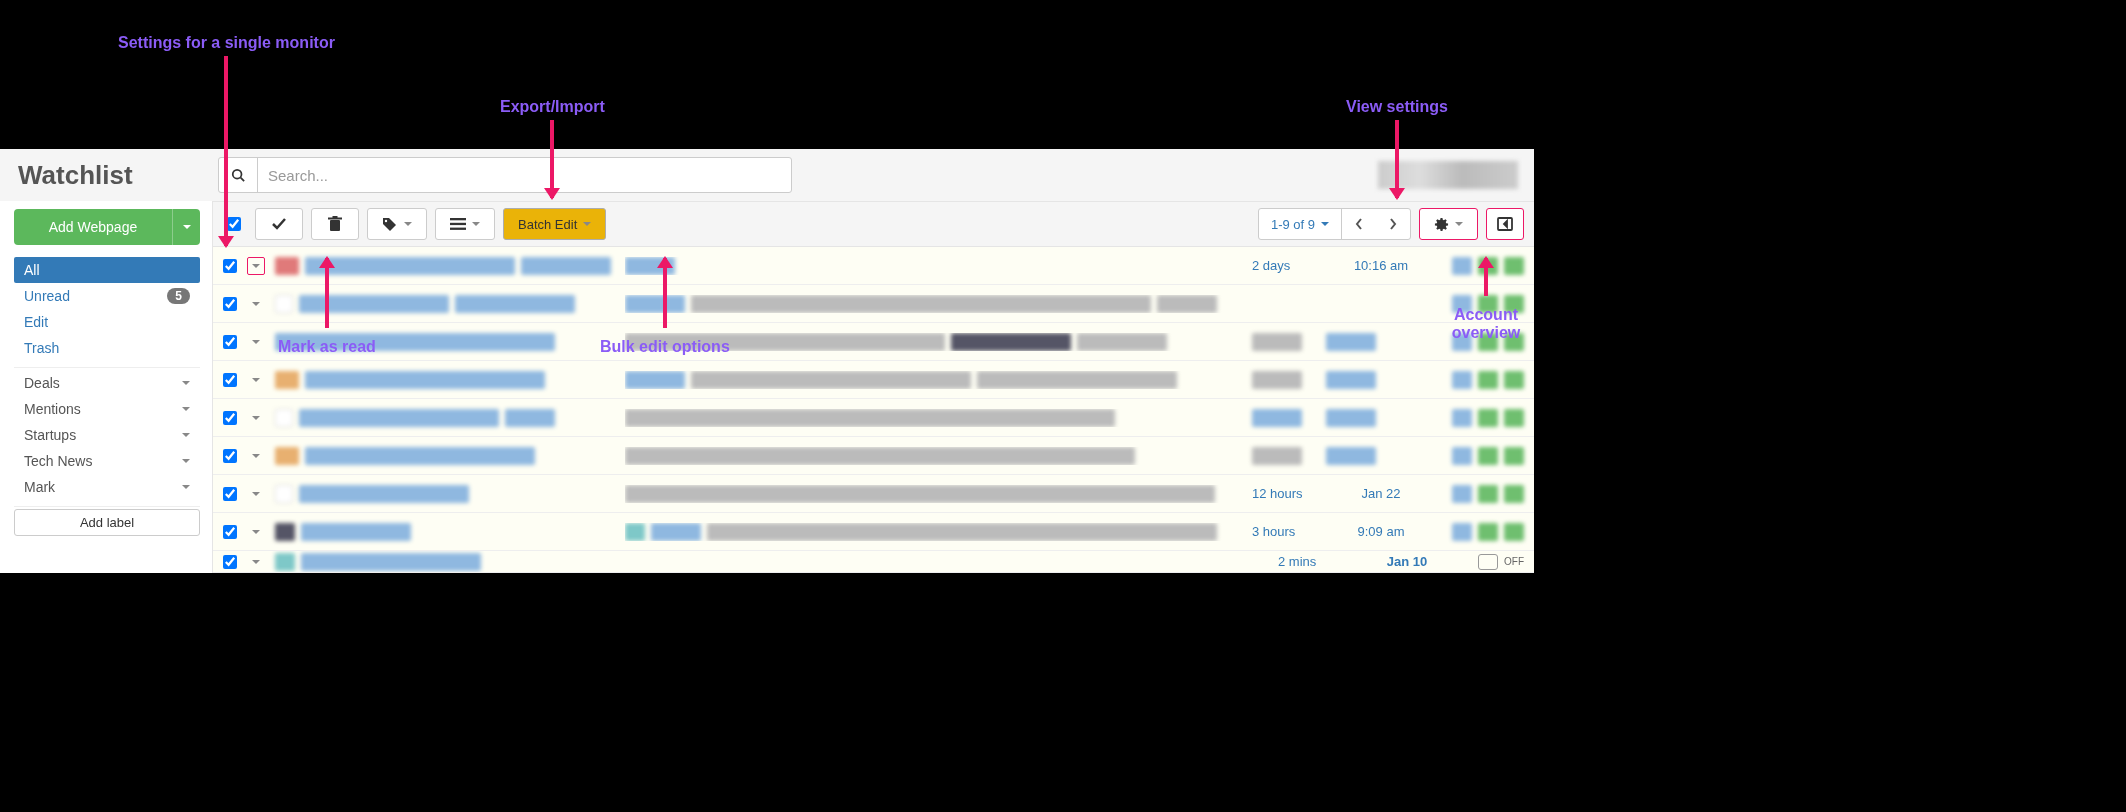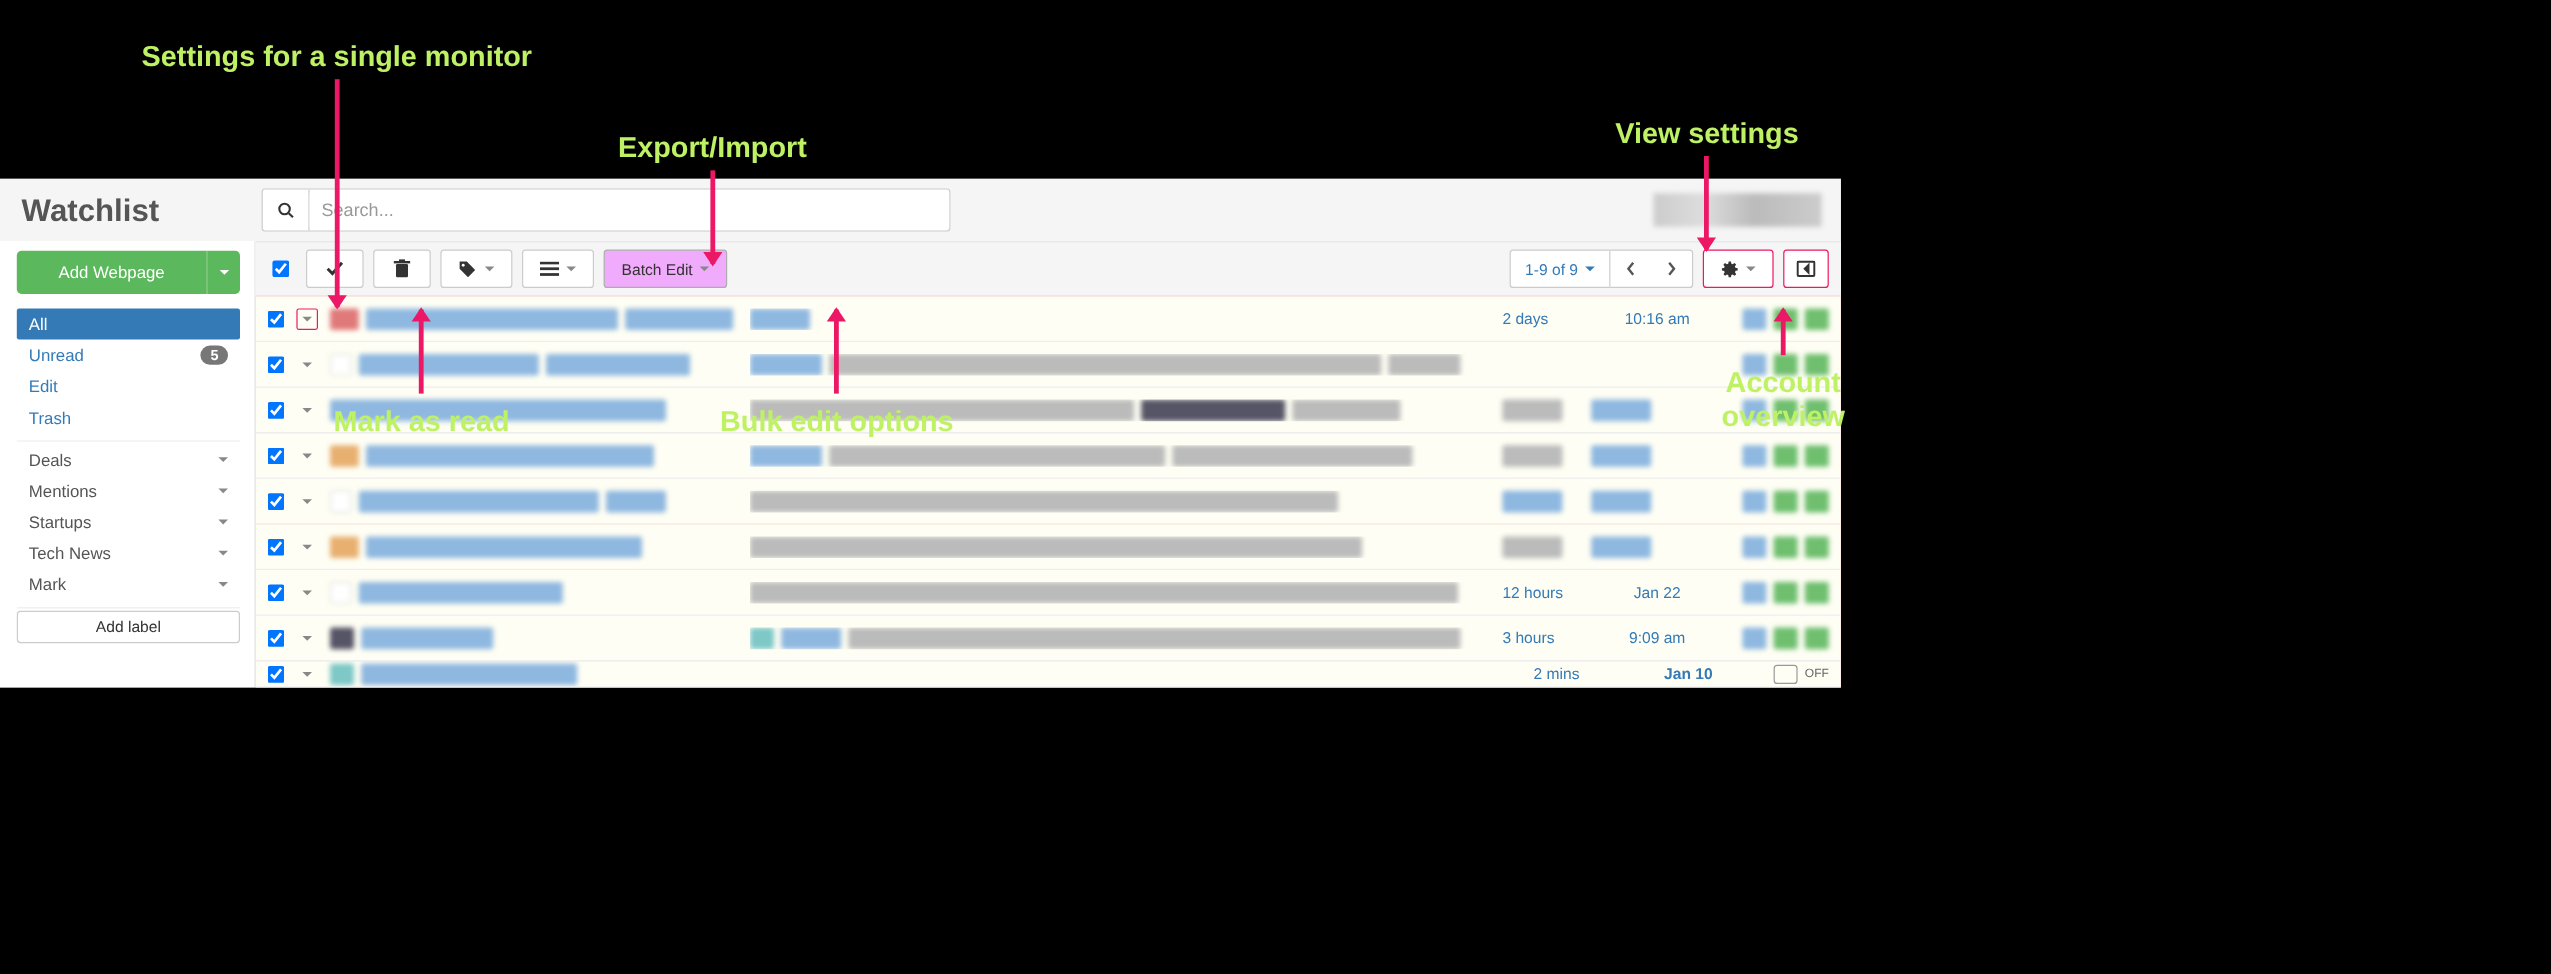--- a/index.html
+++ b/index.html
@@ -180,21 +180,21 @@
     padding: 0 14px;
     display: inline-flex;
     align-items: center;
     justify-content: center;
     cursor: pointer;
     gap: 6px;
     font-size: 13px;
     color: #333;
   }
   .btn-batch {
-    background: #f0abfc;
+    background: #eab308;
     border-color: #adadad;
   }
   .icon { display: inline-flex; }
 
   .pager {
     display: flex;
     align-items: center;
     border: 1px solid #ccc;
     border-radius: 3px;
     overflow: hidden;
@@ -251,23 +251,23 @@
   .row-title { width: 340px; display:flex; gap:6px; align-items:center; }
   .row-body { flex: 1; display:flex; gap:6px; align-items:center; overflow:hidden;}
   .row-meta { display:flex; gap:24px; align-items:center; width:190px; justify-content:flex-start;}
   .row-date { color:#337ab7; width:70px; text-align:left;}
   .row-time { color:#337ab7; width:70px; text-align:center;}
   .row-end { display:flex; gap:6px; align-items:center; }
 
   
   .callout {
     position: absolute;
-    color: #bef264;
+    color: #8b5cf6;
     font-weight: bold;
-    font-size: 24px;
+    font-size: 16px;
     display: flex;
     flex-direction: column;
     align-items: center;
     gap: 4px;
     pointer-events: none;
     z-index: 50;
   }
   .callout.right-side { align-items: center; }
   .arrow-down {
     width: 4px;
@@ -316,21 +316,21 @@
 </head>
 <body>
 
 <div class="outer">
 
   <div class="callout" style="top:34px; left:118px;">
     <span>Settings for a single monitor</span>
     <div class="arrow-down" style="height:190px;"></div>
   </div>
 
-  <div class="callout" style="top:110px; left:500px;margin-left:15px;">
+  <div class="callout" style="top:98px; left:500px;">
     <span>Export/Import</span>
     <div class="arrow-down" style="height:78px;"></div>
   </div>
 
   <div class="callout" style="top:98px; left:1346px;">
     <span>View settings</span>
     <div class="arrow-down" style="height:78px;"></div>
   </div>
 
   <div class="callout" style="top:258px; left:278px; flex-direction:column;align-items:center;">

